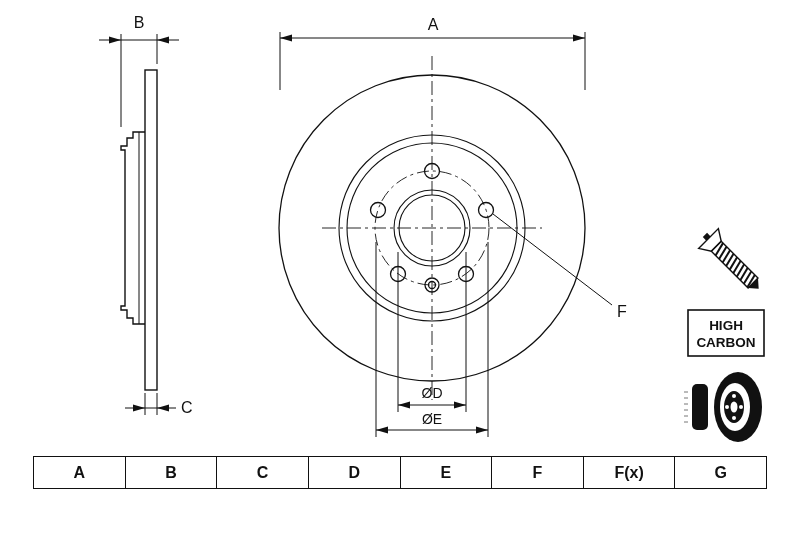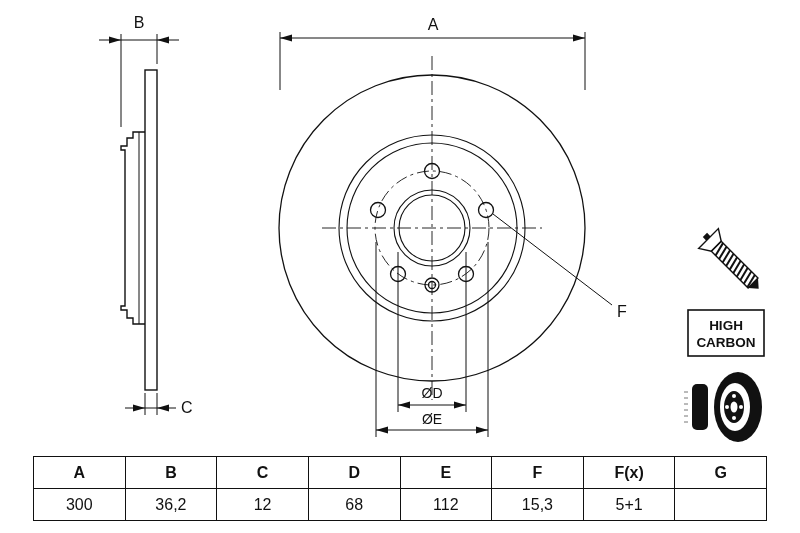--- a/index.html
+++ b/index.html
@@ -169,27 +169,17 @@
           <tr>
         <th>A</th>
         <th>B</th>
         <th>C</th>
         <th>D</th>
         <th>E</th>
         <th>F</th>
         <th>F(x)</th>
         <th>G</th>
       </tr>
-      <tr>
-        <td>300</td>
-        <td>36,2</td>
-        <td>12</td>
-        <td>68</td>
-        <td>112</td>
-        <td>15,3</td>
-        <td>5+1</td>
-        <td></td>
-      </tr>
     </tbody>
       </table>
   </div>
 
 </div>
 
 </body></html>

